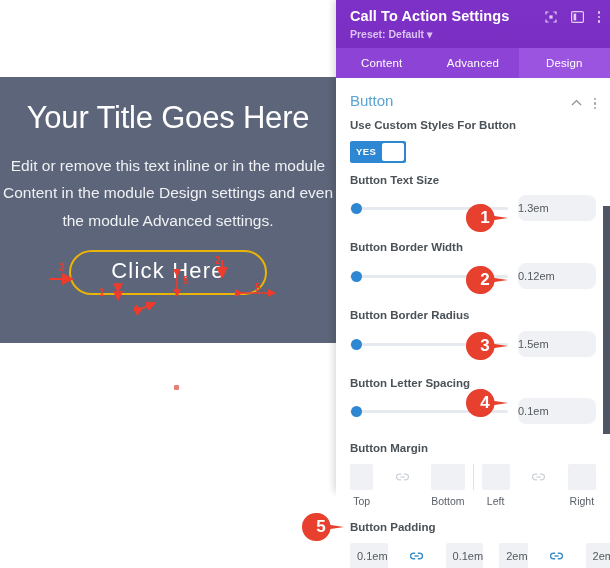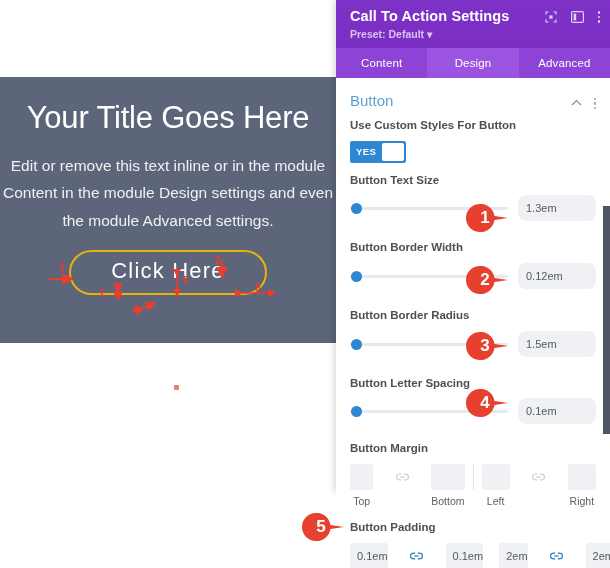--- a/index.html
+++ b/index.html
@@ -200,21 +200,20 @@
   .slider .knob {
     position: absolute; left: 1px; top: 3px;
     width: 11px; height: 11px;
     background: #2e87d2; border-radius: 50%;
   }
   .num-box {
     width: 78px; height: 26px;
     background: #eff1f4;
     border-radius: 8px;
     display: flex; align-items: center;
-    padding-left: 8px;
     font-size: 11px;
     color: #53595f;
   }
 
   
   .spacing { display: flex; margin-top: 2px; }
   .sp-half { flex: 1; display: flex; align-items: flex-start; gap: 16px; }
   .sp-divider { width: 1px; background: #dfe3e8; margin: 0 8px; height: 26px; }
   .sp-cell { flex: 1; display: flex; flex-direction: column; align-items: center; }
   .sp-input {
@@ -327,22 +326,22 @@
         <span class="hdr-ico dots-v">
             <i></i>
             <i></i>
             <i></i>
           </span>
       </div>
     </div>
 
     <div class="tabs">
       <div class="tab">Content</div>
+      <div class="tab">Advanced</div>
       <div class="tab active">Design</div>
-      <div class="tab">Advanced</div>
     </div>
 
     <div class="panel-body">
 
       <div class="section-head">
         <div class="section-title">Button</div>
         <span class="chev">
           <svg width="11" height="7" viewBox="0 0 11 7">
               <path d="M1,6 L5.5,1.6 L10,6" fill="none" stroke="#8a9199" stroke-width="1.3"></path>
             </svg>

